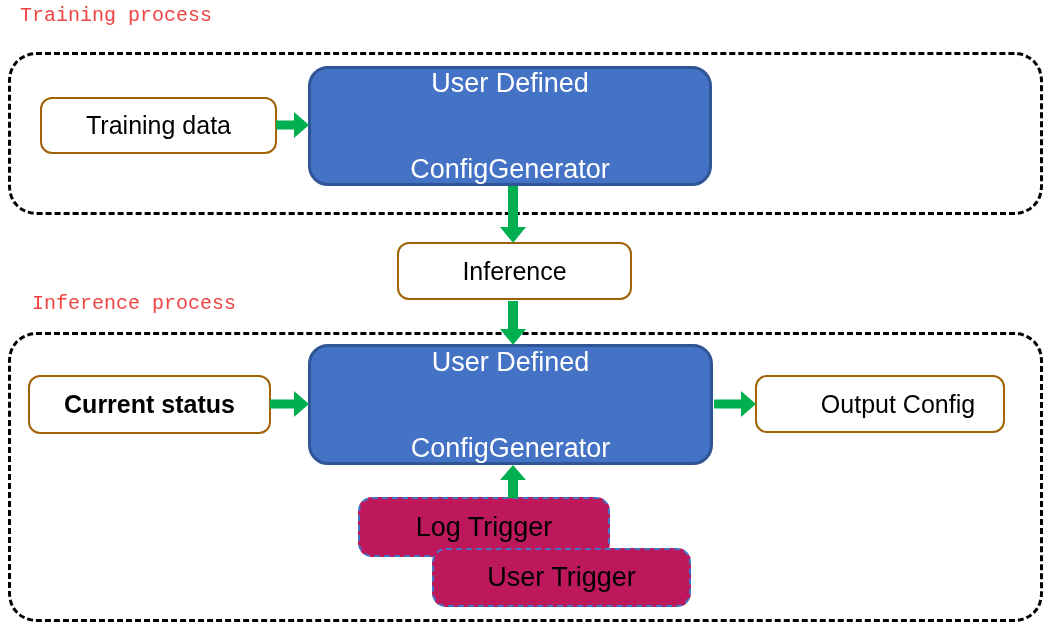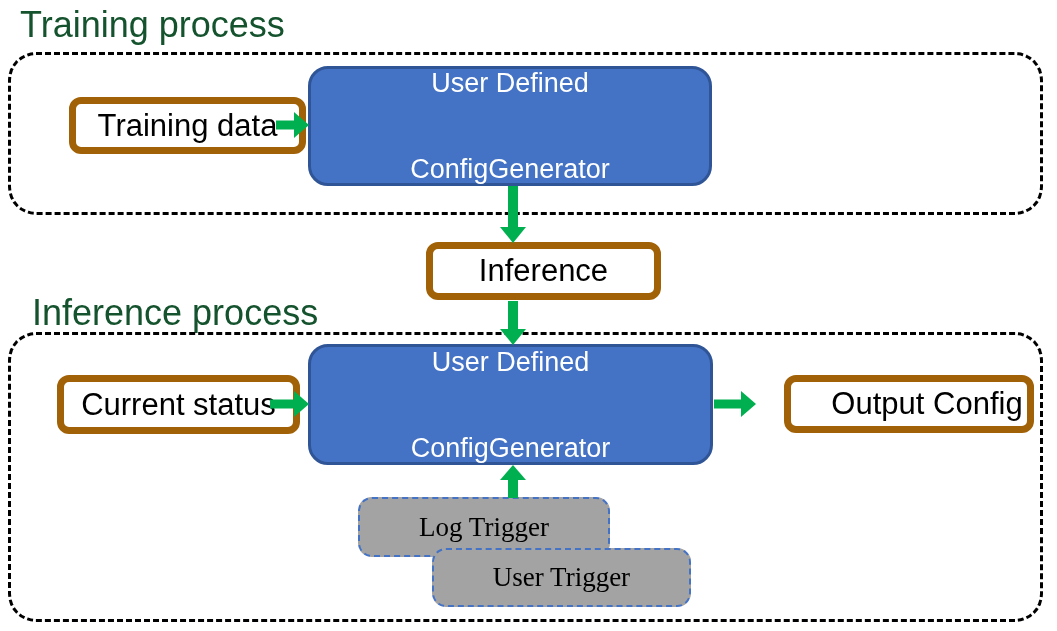--- a/index.html
+++ b/index.html
@@ -10,76 +10,75 @@
   }
   .canvas {
     position: relative;
     width: 1057px;
     height: 631px;
     background: #ffffff;
     overflow: hidden;
   }
   .section-label {
     position: absolute;
-    font-size: 36px;
-    color: #14532d;
+    font-size: 20px;
+    color: #ef4444;
     white-space: nowrap;
+    font-family: Liberation Mono, monospace;
   }
   .dashed-container {
     position: absolute;
     border: 3px dashed #000000;
     border-radius: 28px;
     background: transparent;
     box-sizing: border-box;
   }
   .white-box {
     position: absolute;
     background: #ffffff;
-    border: 7px solid #a16207;
+    border: 2px solid #a16207;
     border-radius: 12px;
     box-sizing: border-box;
     display: flex;
     align-items: center;
     justify-content: center;
-    font-size: 31px;
+    font-size: 25px;
     color: #000000;
     white-space: nowrap;
     z-index: 3;
-    margin-left: 29px;
   }
   .blue-box {
     position: absolute;
     background: #4472C4;
     border: 3px solid #2F5597;
     border-radius: 20px;
     box-sizing: border-box;
     display: flex;
     flex-direction: column;
     align-items: center;
     justify-content: center;
     color: #ffffff;
     font-size: 27px;
     line-height: 38px;
     text-align: center;
     z-index: 3;
     gap: 48px;
   }
   .trigger-box {
     position: absolute;
-    background: #a3a3a3;
+    background: #be185d;
     border: 2px dashed #4472C4;
     border-radius: 14px;
     box-sizing: border-box;
     display: flex;
     align-items: center;
     justify-content: center;
     font-size: 27px;
     color: #000000;
     white-space: nowrap;
-    font-family: Liberation Serif, serif;
   }
   .arrow {
     position: absolute;
     z-index: 5;
   }
   .z-log   { z-index: 4; }
   .z-clock { z-index: 5; }
 </style>
 </head>
 <body>
@@ -96,21 +95,21 @@
     <div>User Defined</div>
     <div>ConfigGenerator</div>
   </div>
 
   <div class="white-box" style="left:397px; top:242px; width:235px; height:58px;">Inference</div>
 
   <div class="section-label" style="left:32px; top:292px;">Inference process</div>
 
   <div class="dashed-container" style="left:8px; top:332px; width:1035px; height:290px;"></div>
 
-  <div class="white-box" style="left:28px; top:375px; width:243px; height:59px;">Current status</div>
+  <div class="white-box" style="left:28px; top:375px; width:243px; height:59px;font-weight:bold;">Current status</div>
 
   <div class="blue-box" style="left:308px; top:344px; width:405px; height:121px;">
     <div>User Defined</div>
     <div>ConfigGenerator</div>
   </div>
 
   <div class="white-box" style="left:755px; top:375px; width:250px; height:58px;padding-left:36px;">Output Config</div>
 
   <div class="trigger-box z-log" style="left:358px; top:497px; width:252px; height:60px;">Log Trigger</div>
 

